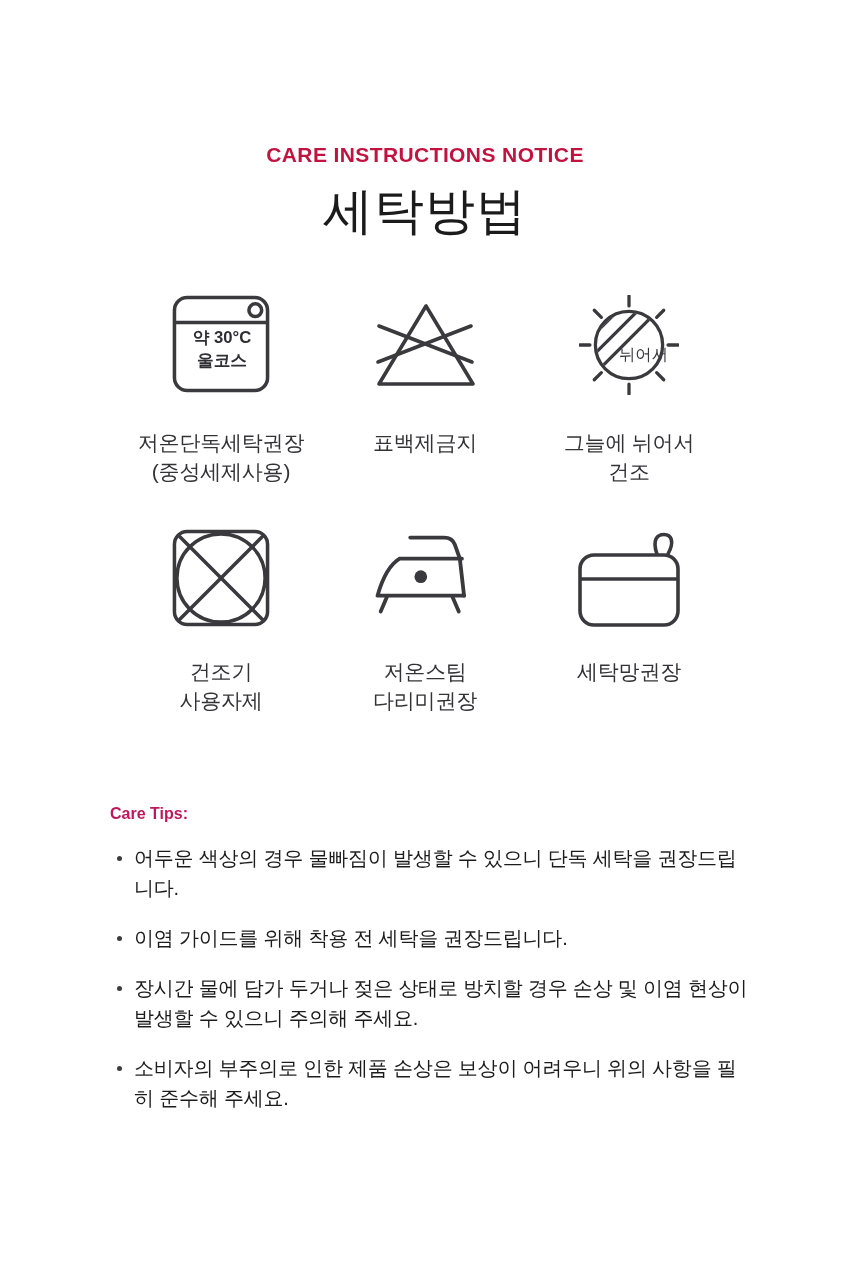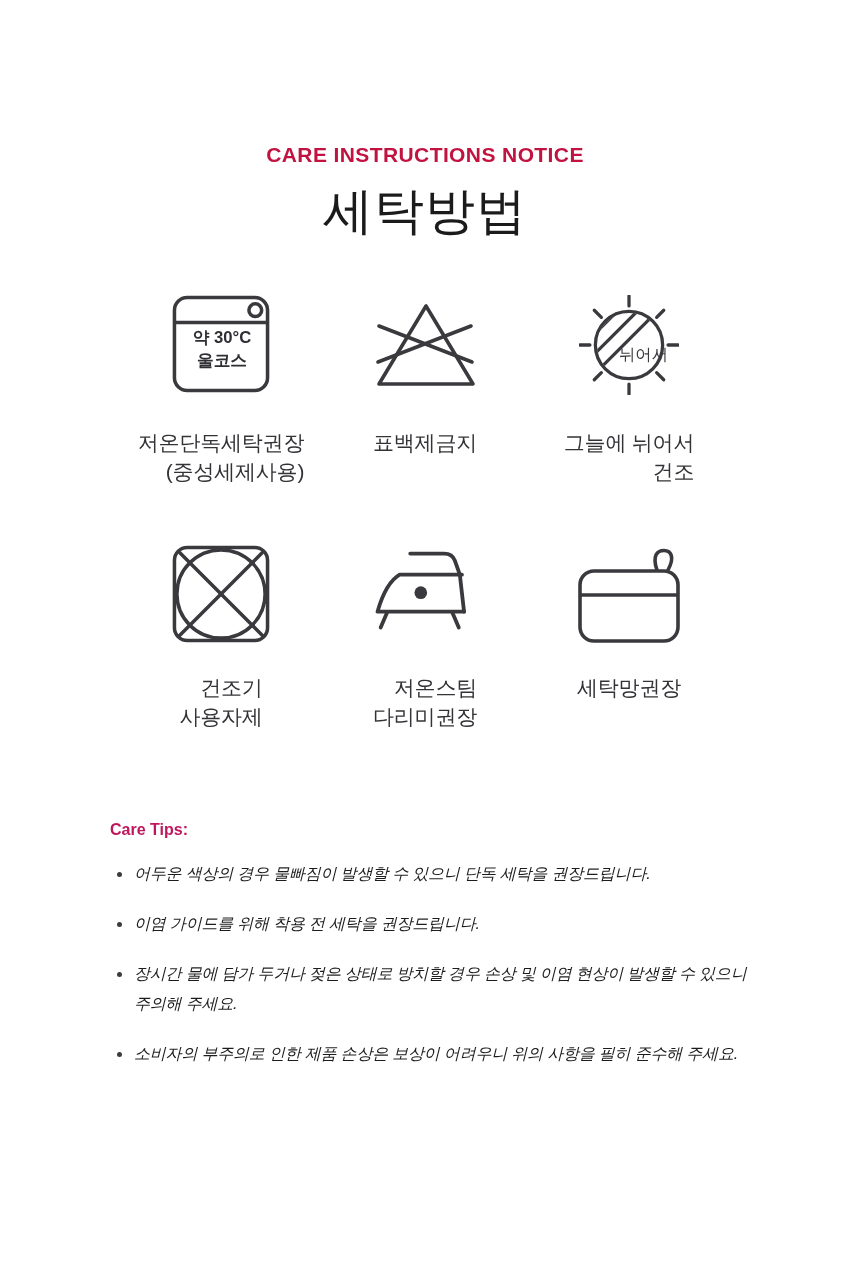--- a/index.html
+++ b/index.html
@@ -12,45 +12,45 @@
   .header { padding-top:143px; text-align:center; }
   .eyebrow {
     color:#c11240; font-size:21px; font-weight:700; letter-spacing:0.4px;
   }
   .main-title {
     margin-top:11px; font-size:50px; font-weight:400; color:#1b1b1b;
     letter-spacing:1px;
   }
   .icon-grid {
     width:612px; margin:50px auto 0;
-    display:grid; grid-template-columns:repeat(3,204px); row-gap:54px;
+    display:grid; grid-template-columns:repeat(3,204px); row-gap:38px;
   }
   .cell { display:flex; flex-direction:column; align-items:center; }
   .icon-box { height:100px; display:flex; align-items:flex-start; justify-content:center; }
   .icon-label {
     margin-top:33px; font-size:21px; line-height:29px; color:#333337;
-    text-align:right; white-space:pre-line; letter-spacing:-0.2px;
+    text-align:center; white-space:pre-line; letter-spacing:-0.2px;
   }
   svg { display:block; }
   .stroke { fill:none; stroke:#3a3a3e; stroke-width:3.6; }
   .round { stroke-linecap:round; stroke-linejoin:round; }
   .svg-kr-bold {
     font-family:"Liberation Sans","DejaVu Sans",sans-serif;
     font-size:17px; font-weight:700; fill:#2e2e33;
   }
   .svg-kr {
     font-family:"Liberation Sans","DejaVu Sans",sans-serif;
     font-size:18px; font-weight:500; fill:#3a3a3e;
   }
   .care-section { margin:90px 100px 0 110px; }
   .care-heading { font-size:16px; font-weight:700; color:#be185d; }
   .tips-list { list-style:none; margin-top:8px; }
   .tips-list li {
     position:relative; padding-left:24px; margin-top:20px;
-    font-size:16px; line-height:30px; color:#1c1c1c; letter-spacing:-0.2px;font-style:italic;
+    font-size:20px; line-height:30px; color:#1c1c1c; letter-spacing:-0.2px;
   }
   .tips-list li::before {
     content:""; position:absolute; left:7px; top:13px;
     width:5px; height:5px; border-radius:50%; background:#3c3c3c;
   }
 </style>
 </head>
 <body>
 
 <div class="header">

